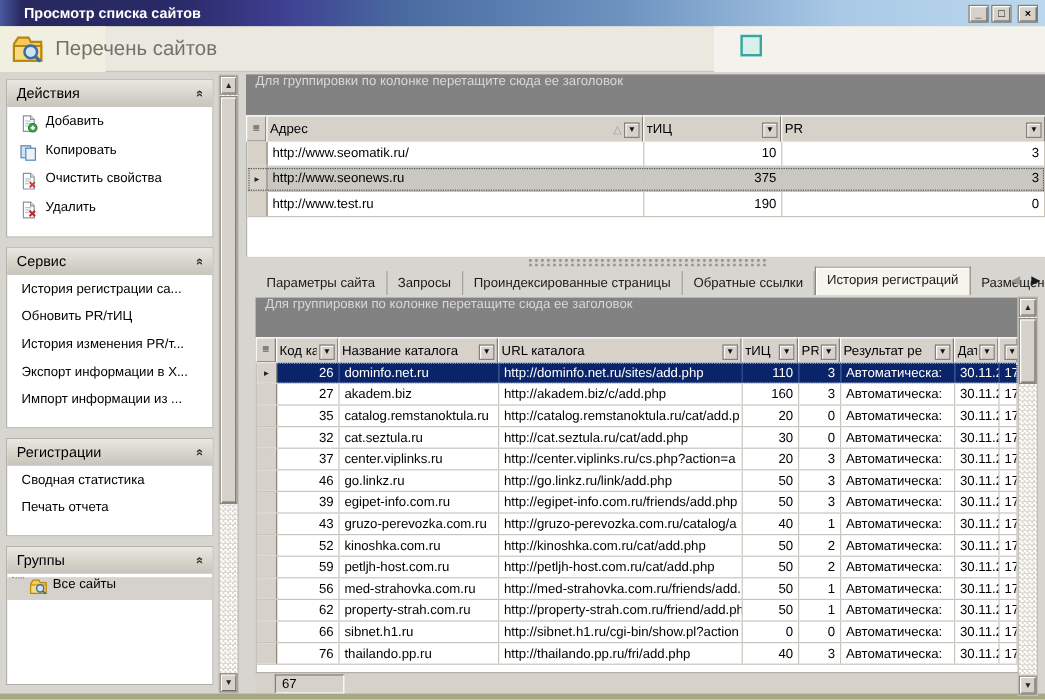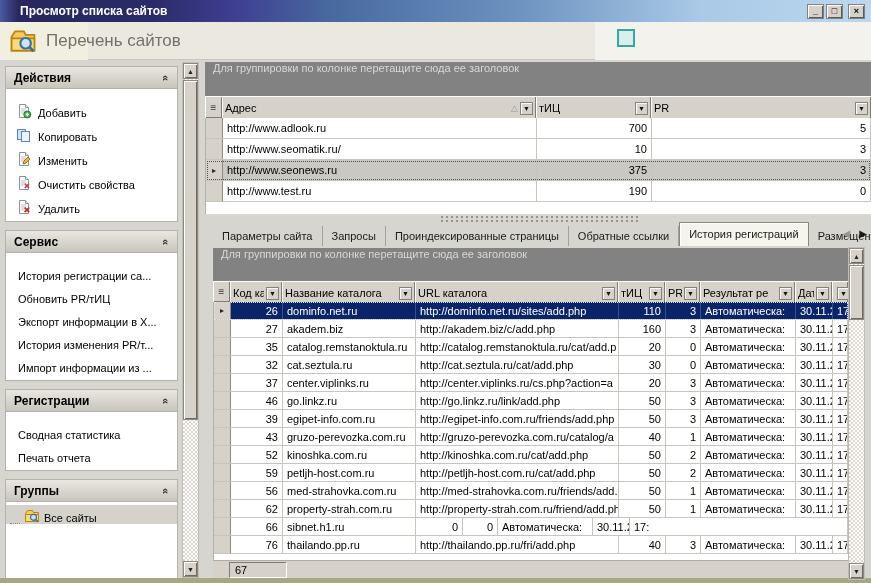--- a/index.html
+++ b/index.html
@@ -21,24 +21,24 @@
   .rightband{position:absolute;left:595px;top:0;right:0;height:38px;background:#f3f2ec}
   .hicon{position:absolute;left:8px;top:5px;width:30px;height:28px}
   .hicon svg{width:30px;height:28px}
   .apptitle{position:absolute;left:46px;top:9px;font-size:17px;color:#72726d}
   .decor{position:absolute;left:617px;top:7px;width:18px;height:18px;border:2px solid #35a79c;background:#d9efec}
 
   
   .sidebar{position:absolute;left:5px;top:66px;width:173px}
   .panel{background:#fff;border:1px solid #b5b2a9;margin-bottom:8px}
   .panel-h{height:22px;background:linear-gradient(#e9e7df,#c8c5bc);display:flex;align-items:center;padding:0 8px;border-bottom:1px solid #b5b2a9}
-  .ph-t{font-weight:bold;font-size:12px;flex:1}
+  .ph-t{font-weight:normal;font-size:12px;flex:1}
   .chev{display:inline-block;transform:rotate(90deg);font-weight:bold;color:#333;cursor:pointer}
   .panel-b{padding:6px 0}
-  .sb-item{display:flex;align-items:flex-end;height:24px;padding-left:10px;gap:6px;cursor:pointer}
+  .sb-item{display:flex;align-items:flex-start;height:24px;padding-left:10px;gap:6px;cursor:pointer}
   .sb-lab{white-space:nowrap;overflow:hidden}
   .i16{width:16px;height:16px;flex:0 0 16px}
   .i16 svg{width:16px;height:16px;display:block}
   .panel:nth-child(2) .sb-item,.panel:nth-child(3) .sb-item{height:23px;padding-left:12px}
   .treeb{padding:3px 0 70px}
   .sb-item.hl{background:#d4d2ca;height:19px;padding-left:4px;gap:4px}
   .treeline{width:10px;flex:0 0 10px;border-top:1px dotted #8a8a8a}
 
   
   .vscroll{position:absolute;width:17px;background:repeating-conic-gradient(#ffffff 0% 25%, #dbd7cf 0% 50%) 0 0/4px 4px;border:1px solid #c1beb6}
@@ -168,31 +168,20 @@
             </svg>
           </span>
           <span class="sb-lab">Копировать</span>
         </div>
         <div class="sb-item">
           <span class="i16">
             <svg viewBox="0 0 16 16">
               <path d="M3.5 1.5h6l3 3v10h-9z" fill="#fdfdfb" stroke="#8a93a0"></path>
               <path d="M9.5 1.5v3h3" fill="#e7eef5" stroke="#8a93a0"></path>
               <path d="M5 6h5M5 8h5M5 10h3" stroke="#b9c2cc" stroke-width="1"></path>
-              <path d="M7 13l1-3 4-4 2 2-4 4z" fill="#f5b63e" stroke="#a66d12"></path>
-            </svg>
-          </span>
-          <span class="sb-lab">Изменить</span>
-        </div>
-        <div class="sb-item">
-          <span class="i16">
-            <svg viewBox="0 0 16 16">
-              <path d="M3.5 1.5h6l3 3v10h-9z" fill="#fdfdfb" stroke="#8a93a0"></path>
-              <path d="M9.5 1.5v3h3" fill="#e7eef5" stroke="#8a93a0"></path>
-              <path d="M5 6h5M5 8h5M5 10h3" stroke="#b9c2cc" stroke-width="1"></path>
               <path d="M8.8 8.8l4.2 4.2M13 8.8l-4.2 4.2" stroke="#d23b3b" stroke-width="1.6"></path>
             </svg>
           </span>
           <span class="sb-lab">Очистить свойства</span>
         </div>
         <div class="sb-item">
           <span class="i16">
             <svg viewBox="0 0 16 16">
               <path d="M3.5 1.5h6l3 3v10h-9z" fill="#fdfdfb" stroke="#8a93a0"></path>
               <path d="M9.5 1.5v3h3" fill="#e7eef5" stroke="#8a93a0"></path>
@@ -210,24 +199,24 @@
         <span class="chev">«</span>
       </div>
       <div class="panel-b">
         <div class="sb-item">
           <span class="sb-lab">История регистрации са...</span>
         </div>
         <div class="sb-item">
           <span class="sb-lab">Обновить PR/тИЦ</span>
         </div>
         <div class="sb-item">
+          <span class="sb-lab">История изменения PR/т...</span>
+        </div>
+        <div class="sb-item">
           <span class="sb-lab">Экспорт информации в X...</span>
-        </div>
-        <div class="sb-item">
-          <span class="sb-lab">История изменения PR/т...</span>
         </div>
         <div class="sb-item">
           <span class="sb-lab">Импорт информации из ...</span>
         </div>
       </div>
     </div>
     <div class="panel">
       <div class="panel-h">
         <span class="ph-t">Регистрации</span>
         <span class="chev">«</span>
@@ -286,26 +275,20 @@
       <span class="dropbtn">▼</span>
     </span>
     <span class="hcell c3">
       <span class="hlab">PR</span>
       <span class="dropbtn">▼</span>
     </span>
   </div>
 <div class="gridbody" id="tbody">
     <div class="grow t">
       <span class="cell ind"></span>
-      <span class="cell c1">http://www.adlook.ru</span>
-      <span class="cell c2">700</span>
-      <span class="cell c3">5</span>
-    </div>
-    <div class="grow t">
-      <span class="cell ind"></span>
       <span class="cell c1">http://www.seomatik.ru/</span>
       <span class="cell c2">10</span>
       <span class="cell c3">3</span>
     </div>
     <div class="grow t sel-light">
       <span class="cell ind">▸</span>
       <span class="cell c1">http://www.seonews.ru</span>
       <span class="cell c2">375</span>
       <span class="cell c3">3</span>
     </div>
@@ -502,20 +485,21 @@
       <span class="cell c4">50</span>
       <span class="cell c5">1</span>
       <span class="cell c6">Автоматическа:</span>
       <span class="cell c7">30.11.2</span>
       <span class="cell c8">17:</span>
     </div>
     <div class="grow b">
       <span class="cell ind"></span>
       <span class="cell c1">66</span>
       <span class="cell c2">sibnet.h1.ru</span>
+      <span class="cell c3">http://sibnet.h1.ru/cgi-bin/show.pl?action</span>
       <span class="cell c4">0</span>
       <span class="cell c5">0</span>
       <span class="cell c6">Автоматическа:</span>
       <span class="cell c7">30.11.2</span>
       <span class="cell c8">17:</span>
     </div>
     <div class="grow b">
       <span class="cell ind"></span>
       <span class="cell c1">76</span>
       <span class="cell c2">thailando.pp.ru</span>

